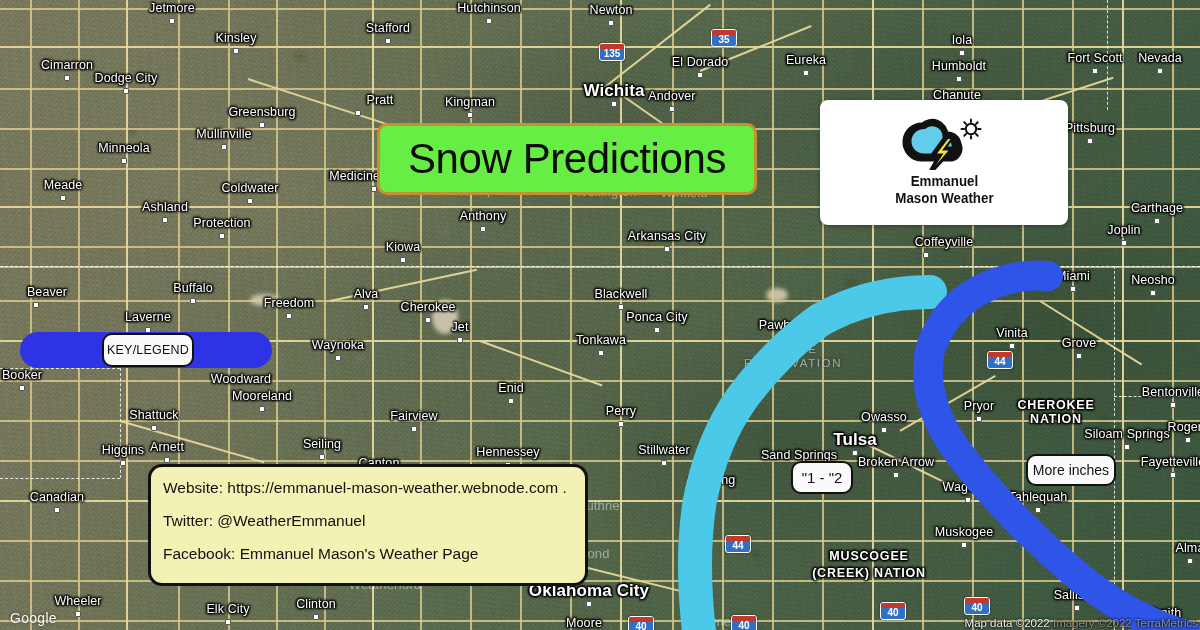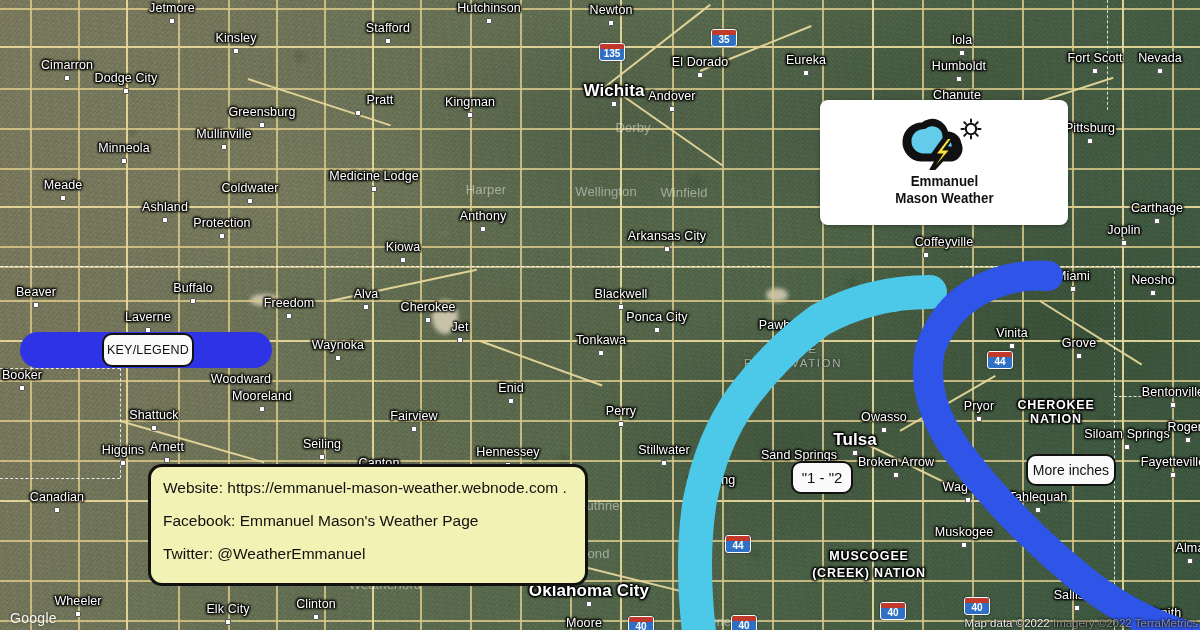--- a/index.html
+++ b/index.html
@@ -249,21 +249,21 @@
       <div class="lbl" style="left:222px;top:223px;">Protection</div>
       <div class="citydot" style="left:222px;top:236px;"></div>
       <div class="lbl" style="left:1124px;top:230px;">Joplin</div>
       <div class="citydot" style="left:1124px;top:243px;"></div>
       <div class="lbl" style="left:403px;top:247px;">Kiowa</div>
       <div class="citydot" style="left:403px;top:260px;"></div>
       <div class="lbl" style="left:667px;top:236px;">Arkansas City</div>
       <div class="citydot" style="left:667px;top:249px;"></div>
       <div class="lbl" style="left:926px;top:242px;padding-left:36px;">Coffeyville</div>
       <div class="citydot" style="left:926px;top:255px;"></div>
-      <div class="lbl" style="left:36px;top:292px;">Beaver</div>
+      <div class="lbl" style="left:47px;top:292px;">Beaver</div>
       <div class="citydot" style="left:36px;top:305px;"></div>
       <div class="lbl" style="left:193px;top:288px;">Buffalo</div>
       <div class="citydot" style="left:193px;top:301px;"></div>
       <div class="lbl" style="left:289px;top:303px;">Freedom</div>
       <div class="citydot" style="left:289px;top:316px;"></div>
       <div class="lbl" style="left:366px;top:294px;">Alva</div>
       <div class="citydot" style="left:366px;top:307px;"></div>
       <div class="lbl" style="left:621px;top:294px;">Blackwell</div>
       <div class="citydot" style="left:621px;top:307px;"></div>
       <div class="lbl faint" style="left:866px;top:307px;">Bartlesville</div>
@@ -415,20 +415,23 @@
       <path id="heavyBandPath" d="M 1200 640 Q 1130 620 1078 576 Q 1010 520 958 452 Q 920 400 930 350 Q 948 296 1005 280 Q 1028 274 1048 276" fill="none" stroke="#2f55e8" stroke-width="30" stroke-linecap="round"></path>
     </svg>
   </div>
 
   <div class="key-bar"></div>
   <div class="key-pill">KEY/LEGEND</div>
 
   <div class="callout c1">"1 - "2</div>
   <div class="callout c2">More inches</div>
 
+  <div class="title-box">
+    <div class="t">Snow Predictions</div>
+  </div>
 
   <div class="logo-box">
     <div style="width:86px;height:52px;">
       <svg viewBox="0 0 86 52" width="86" height="52">
         <g stroke="#111" stroke-width="2" fill="none" stroke-linecap="round">
           <circle cx="70" cy="11" r="5.2" fill="none"></circle>
           <line x1="70" y1="1.5" x2="70" y2="4"></line>
           <line x1="70" y1="18" x2="70" y2="20.5"></line>
           <line x1="60.5" y1="11" x2="63" y2="11"></line>
           <line x1="77" y1="11" x2="79.5" y2="11"></line>
@@ -444,22 +447,22 @@
       </svg>
     </div>
     <div class="logo-name">
       <div>Emmanuel</div>
       <div>Mason Weather</div>
     </div>
   </div>
 
   <div class="info-box">
     <div class="line">Website: https://emmanuel-mason-weather.webnode.com .</div>
+    <div class="line">Twitter: @WeatherEmmanuel</div>
     <div class="line">Facebook: Emmanuel Mason's Weather Page</div>
-    <div class="line">Twitter: @WeatherEmmanuel</div>
   </div>
 
   <div class="gwm">Google</div>
   <div class="attrib">
     <span>Map data ©2022</span>
     <span class="dim">Imagery ©2022 TerraMetrics</span>
   </div>
 </div>
 
 </body></html>

